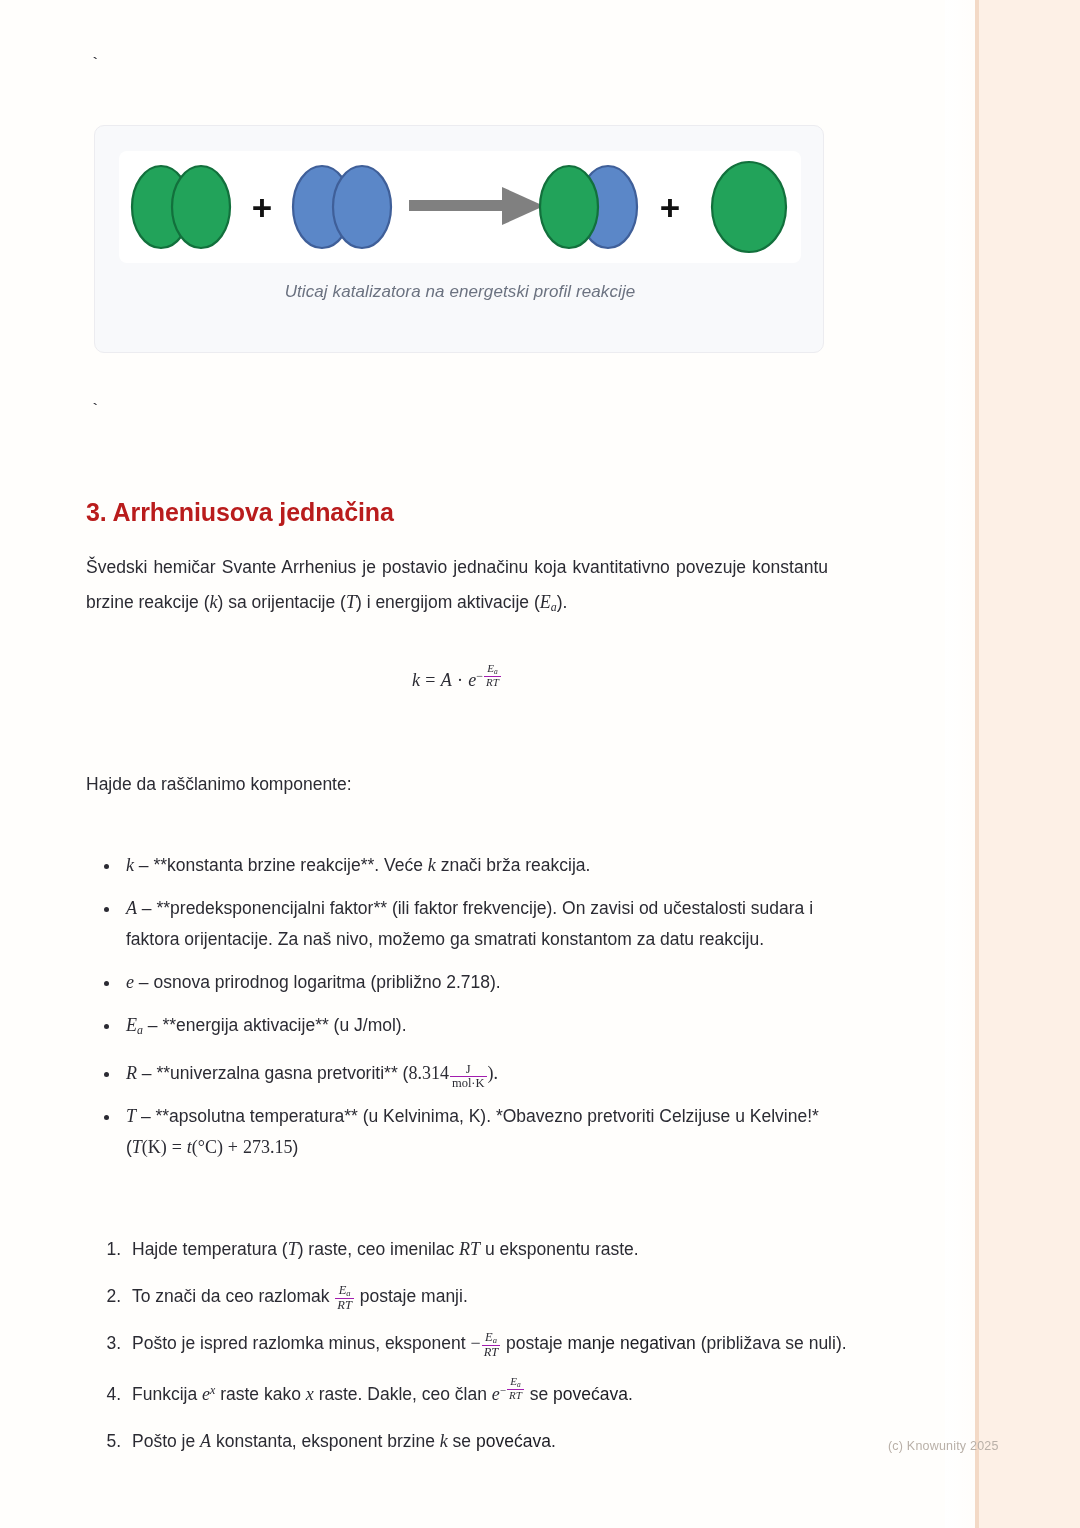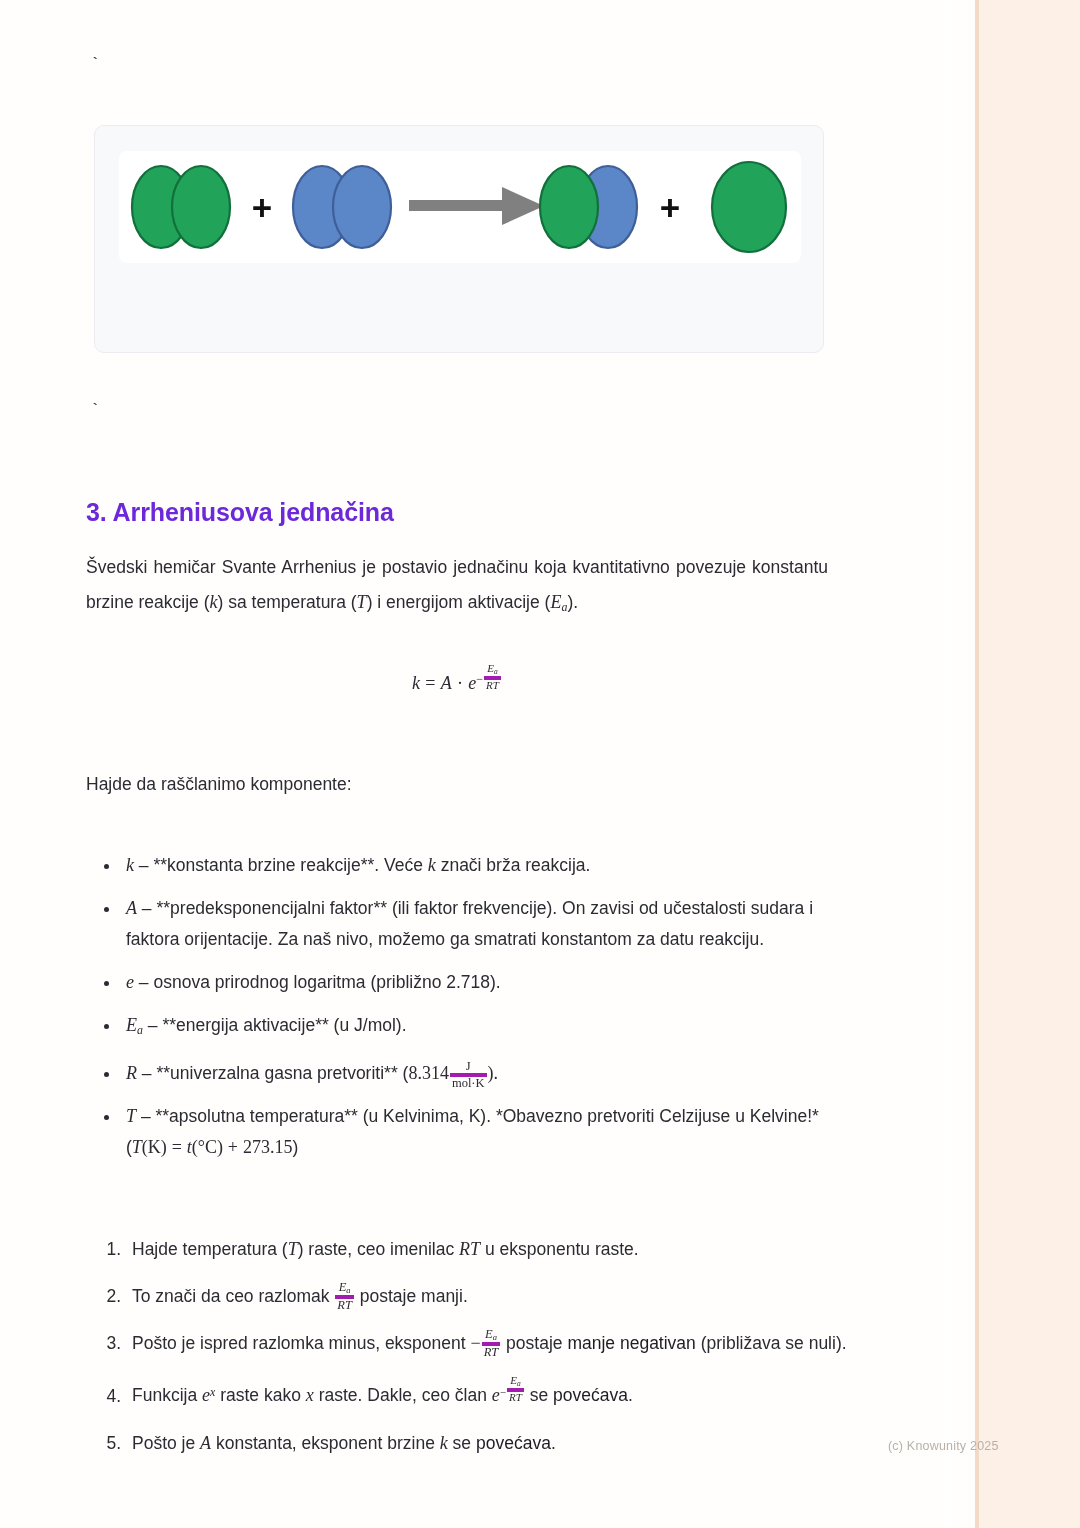--- a/index.html
+++ b/index.html
@@ -98,21 +98,21 @@
     letter-spacing: .1px;
   }
 
   
   #section-heading {
     position: absolute;
     left: 86px;
     top: 477px;
     font-size: 25px;
     font-weight: bold;
-    color: #6d28d9;
+    color: #b91c1c;
     letter-spacing: -0.1px;
   }
 
   #intro-paragraph {
     position: absolute;
     left: 86px;
     top: 532px;
     width: 742px;
     font-size: 17.5px;
     line-height: 35px;
@@ -207,21 +207,21 @@
   .frac {
     display: inline-block;
     vertical-align: -0.42em;
     text-align: center;
     font-family: "Liberation Serif", serif;
     line-height: 1.02;
     margin: 0 1px;
   }
   .frac > .num {
     display: block;
-    border-bottom: 4px solid #a21caf;
+    border-bottom: 1px solid #a21caf;
     padding: 0 2px;
     font-size: 12.5px;
     font-style: italic;
   }
   .frac > .den {
     display: block;
     padding: 0 2px;
     font-size: 12.5px;
     font-style: italic;
   }
@@ -275,27 +275,28 @@
         </g>
 
         <text x="551" y="69" font-family="Liberation Sans, sans-serif" font-size="35" font-weight="bold" fill="#111111" text-anchor="middle">+</text>
 
         <g>
           <ellipse cx="630" cy="56" rx="37" ry="45" fill="#22a35a" stroke="#12703c" stroke-width="2.2"></ellipse>
         </g>
       </svg>
     </div>
 
+    <div id="figure-caption">Uticaj katalizatora na energetski profil reakcije</div>
   </div>
 
   <div id="backtick-mid" class="backtick">`</div>
 
   <h2 id="section-heading">3. Arrheniusova jednačina</h2>
 
-  <p id="intro-paragraph"><span>Švedski hemičar Svante Arrhenius je postavio jednačinu koja kvantitativno povezuje konstantu brzine reakcije (</span><span class="mvar">k</span><span>) sa temperatura (</span><span class="mvar">T</span><span>) i energijom aktivacije (</span><span class="mvar">E</span><span class="mvar sub">a</span><span>).</span></p>
+  <p id="intro-paragraph"><span>Švedski hemičar Svante Arrhenius je postavio jednačinu koja kvantitativno povezuje konstantu brzine reakcije (</span><span class="mvar">k</span><span>) sa orijentacije (</span><span class="mvar">T</span><span>) i energijom aktivacije (</span><span class="mvar">E</span><span class="mvar sub">a</span><span>).</span></p>
 
   <div id="equation-block"><span class="mvar">k</span>&nbsp;<span class="mup">=</span>&nbsp;<span class="mvar">A</span>&nbsp;<span class="mup">·</span>&nbsp;<span class="mvar">e</span><span class="sup" style="font-family:'Liberation Serif',serif;"><span class="mup" style="font-size:12px;">−</span><span class="frac tiny"><span class="num"><span>E</span><span class="sub">a</span></span><span class="den">RT</span></span></span></div>
 
   <p id="lead-in">Hajde da raščlanimo komponente:</p>
 
   <ul id="bullet-list" class="doc-list">
 
     <li><span class="mvar">k</span><span> – **konstanta brzine reakcije**. Veće </span><span class="mvar">k</span><span> znači brža reakcija.</span></li>
 
     <li><span class="mvar">A</span><span> – **predeksponencijalni faktor** (ili faktor frekvencije). On zavisi od učestalosti sudara i faktora orijentacije. Za naš nivo, možemo ga smatrati konstantom za datu reakciju.</span></li>

